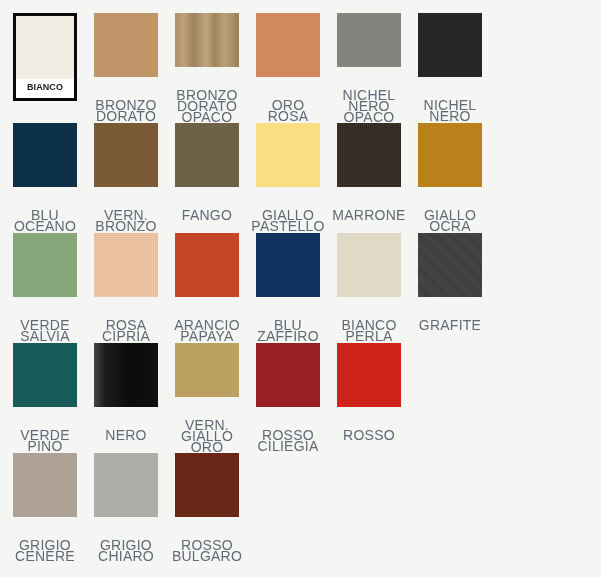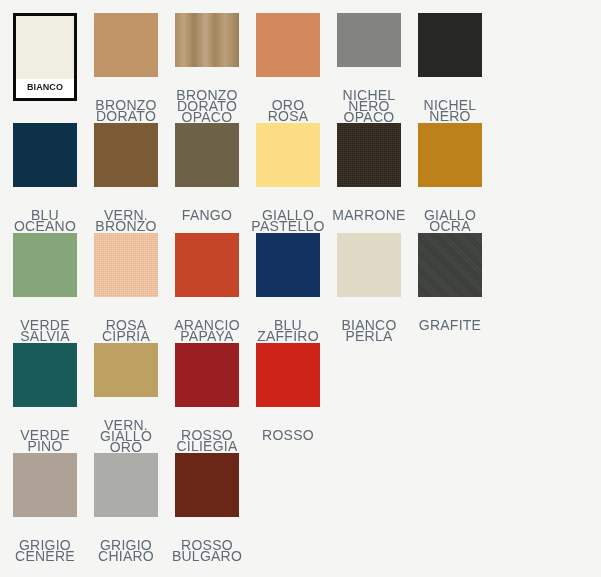--- a/index.html
+++ b/index.html
@@ -215,20 +215,24 @@
         <span class="swatch-chip finish-grain" style="background: rgb(61, 63, 61);"></span>
         <span class="swatch-label">GRAFITE</span>
       </div>
     </div>
     <div class="swatch-row">
       <div class="swatch-cell">
         <span class="swatch-chip" style="background: rgb(25, 91, 88);"></span>
         <span class="swatch-label">VERDE PINO</span>
       </div>
       <div class="swatch-cell">
+        <span class="swatch-chip finish-gloss" style="background: rgb(17, 17, 17);"></span>
+        <span class="swatch-label">NERO</span>
+      </div>
+      <div class="swatch-cell">
         <span class="swatch-chip" style="background: rgb(188, 161, 99);"></span>
         <span class="swatch-label">VERN.
 GIALLO ORO</span>
       </div>
       <div class="swatch-cell">
         <span class="swatch-chip" style="background: rgb(153, 31, 35);"></span>
         <span class="swatch-label">ROSSO
 CILIEGIA</span>
       </div>
       <div class="swatch-cell">

